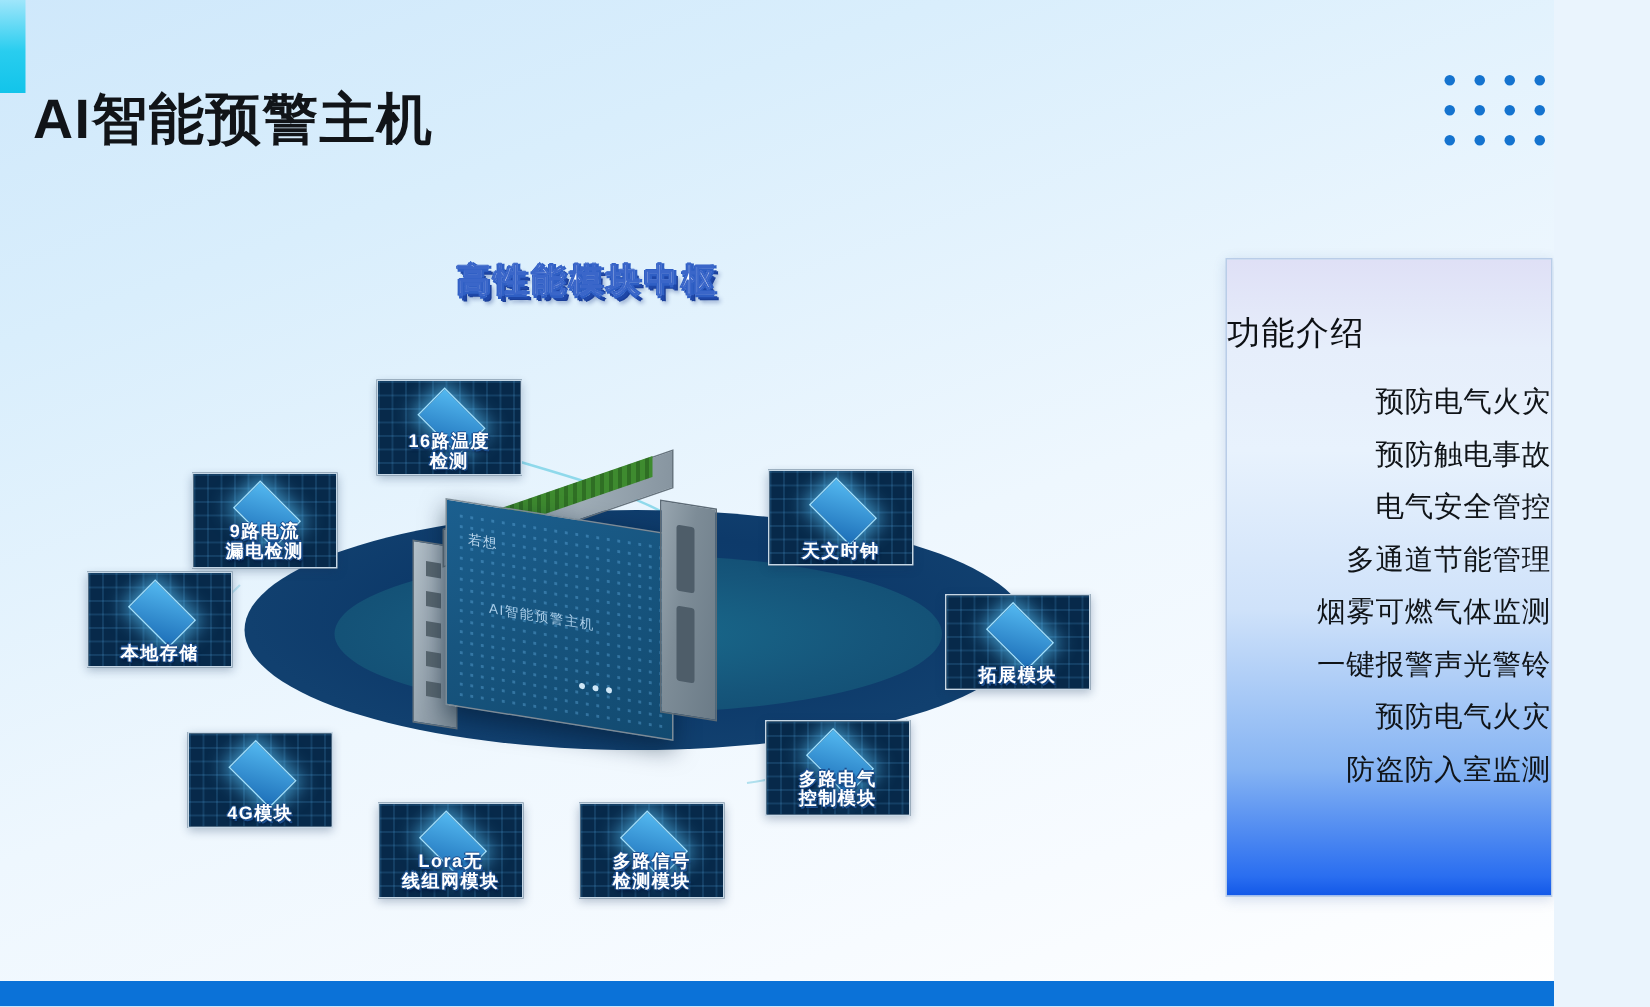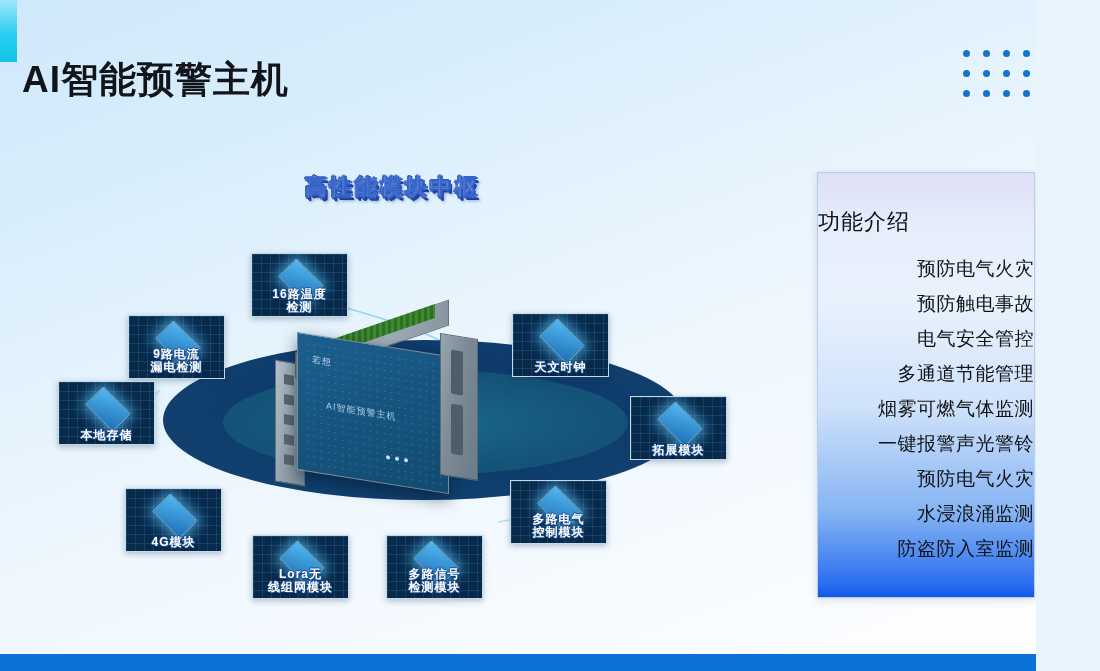--- a/index.html
+++ b/index.html
@@ -311,19 +311,18 @@
   <div class="panel">
     <div class="panel-title">功能介绍</div>
     <ul id="featurelist">
         <li>预防电气火灾</li>
         <li>预防触电事故</li>
         <li>电气安全管控</li>
         <li>多通道节能管理</li>
         <li>烟雾可燃气体监测</li>
         <li>一键报警声光警铃</li>
         <li>预防电气火灾</li>
-        <li>水浸浪涌监测</li>
         <li>防盗防入室监测</li>
       </ul>
   </div>
 
   <div class="footer-bar"></div>
 </div>
 
 </body></html>

